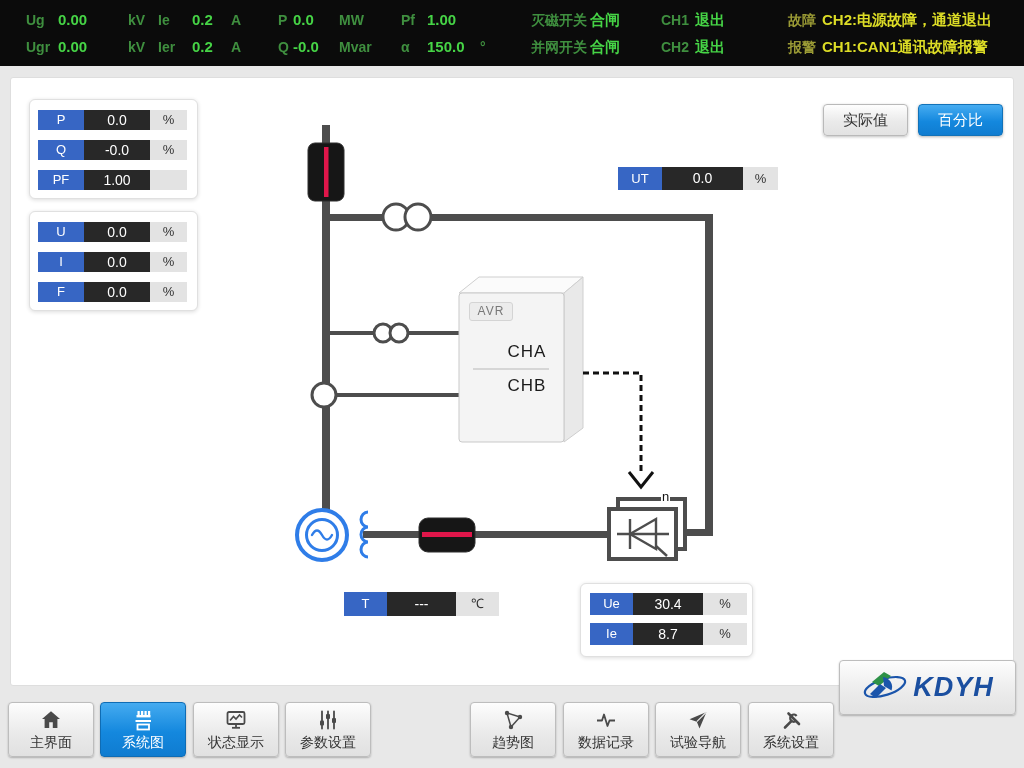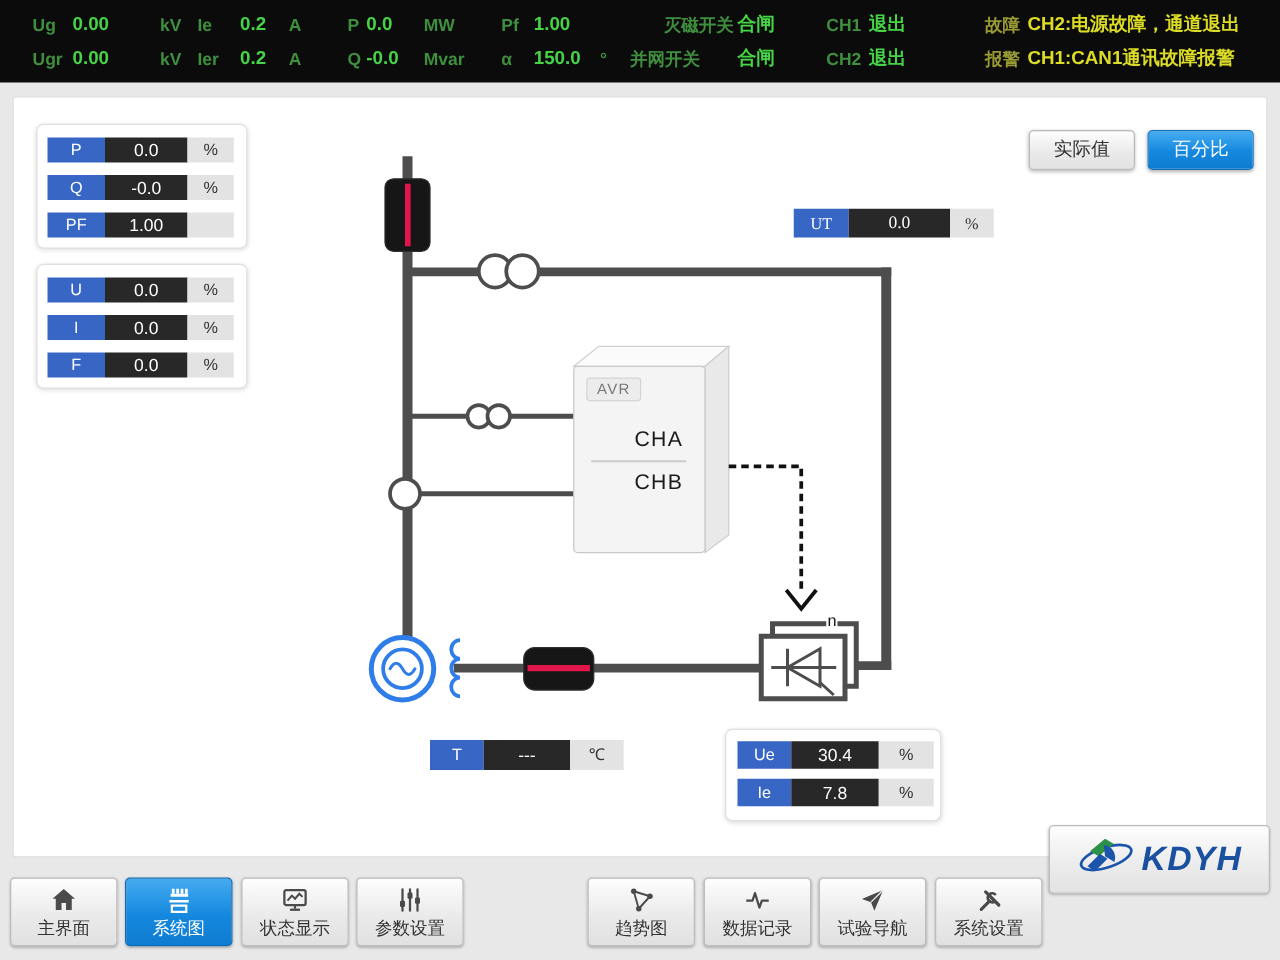--- a/index.html
+++ b/index.html
@@ -85,21 +85,21 @@
     <span class="tcell t-lab r2" style="left:339px">Mvar</span>
 
     <span class="tcell t-lab r1" style="left:401px">Pf</span>
     <span class="tcell t-val r1" style="left:427px">1.00</span>
     <span class="tcell t-lab r2" style="left:401px">α</span>
     <span class="tcell t-val r2" style="left:427px">150.0</span>
     <span class="tcell t-lab r2" style="left:480px">°</span>
 
     <span class="tcell t-lab r1" style="left:531px">灭磁开关</span>
     <span class="tcell t-val r1" style="left:590px">合闸</span>
-    <span class="tcell t-lab r2" style="left:504px">并网开关</span>
+    <span class="tcell t-lab r2" style="left:531px">并网开关</span>
     <span class="tcell t-val r2" style="left:590px">合闸</span>
 
     <span class="tcell t-lab r1" style="left:661px">CH1</span>
     <span class="tcell t-val r1" style="left:695px">退出</span>
     <span class="tcell t-lab r2" style="left:661px">CH2</span>
     <span class="tcell t-val r2" style="left:695px">退出</span>
 
     <span class="tcell t-alab r1" style="left:788px">故障</span>
     <span class="tcell t-amsg r1" style="left:822px">CH2:电源故障，通道退出</span>
     <span class="tcell t-alab r2" style="left:788px">报警</span>
@@ -201,41 +201,41 @@
         <span class="mval">0.0</span>
         <span class="munit">%</span>
       </div>
       <div class="mrow h20" style="left:8px; top:70px;">
         <span class="mlab">F</span>
         <span class="mval">0.0</span>
         <span class="munit">%</span>
       </div>
     </div>
 
-    <div class="mrow h23" style="left:624px; top:89px;font-family:Liberation Serif, serif;">
+    <div class="mrow h23" style="left:607px; top:89px;">
       <span class="mlab">UT</span>
       <span class="mval">0.0</span>
       <span class="munit">%</span>
     </div>
 
     <div class="mrow h24" style="left:333px; top:514px;">
       <span class="mlab">T</span>
       <span class="mval">---</span>
       <span class="munit">℃</span>
     </div>
 
     <div class="panel-box" style="left:569px; top:505px; width:173px; height:74px;">
       <div class="mrow h22" style="left:9px; top:9px;">
         <span class="mlab">Ue</span>
         <span class="mval">30.4</span>
         <span class="munit">%</span>
       </div>
       <div class="mrow h22" style="left:9px; top:39px;">
         <span class="mlab">Ie</span>
-        <span class="mval">7.8</span>
+        <span class="mval">8.7</span>
         <span class="munit">%</span>
       </div>
     </div>
 
     <div class="view-btn plain" style="left:812px; top:26px;">实际值</div>
     <div class="view-btn blue" style="left:907px; top:26px;">百分比</div>
   </div>
 
   <div class="nav-btn" style="left:8px">
     <span class="nico">

